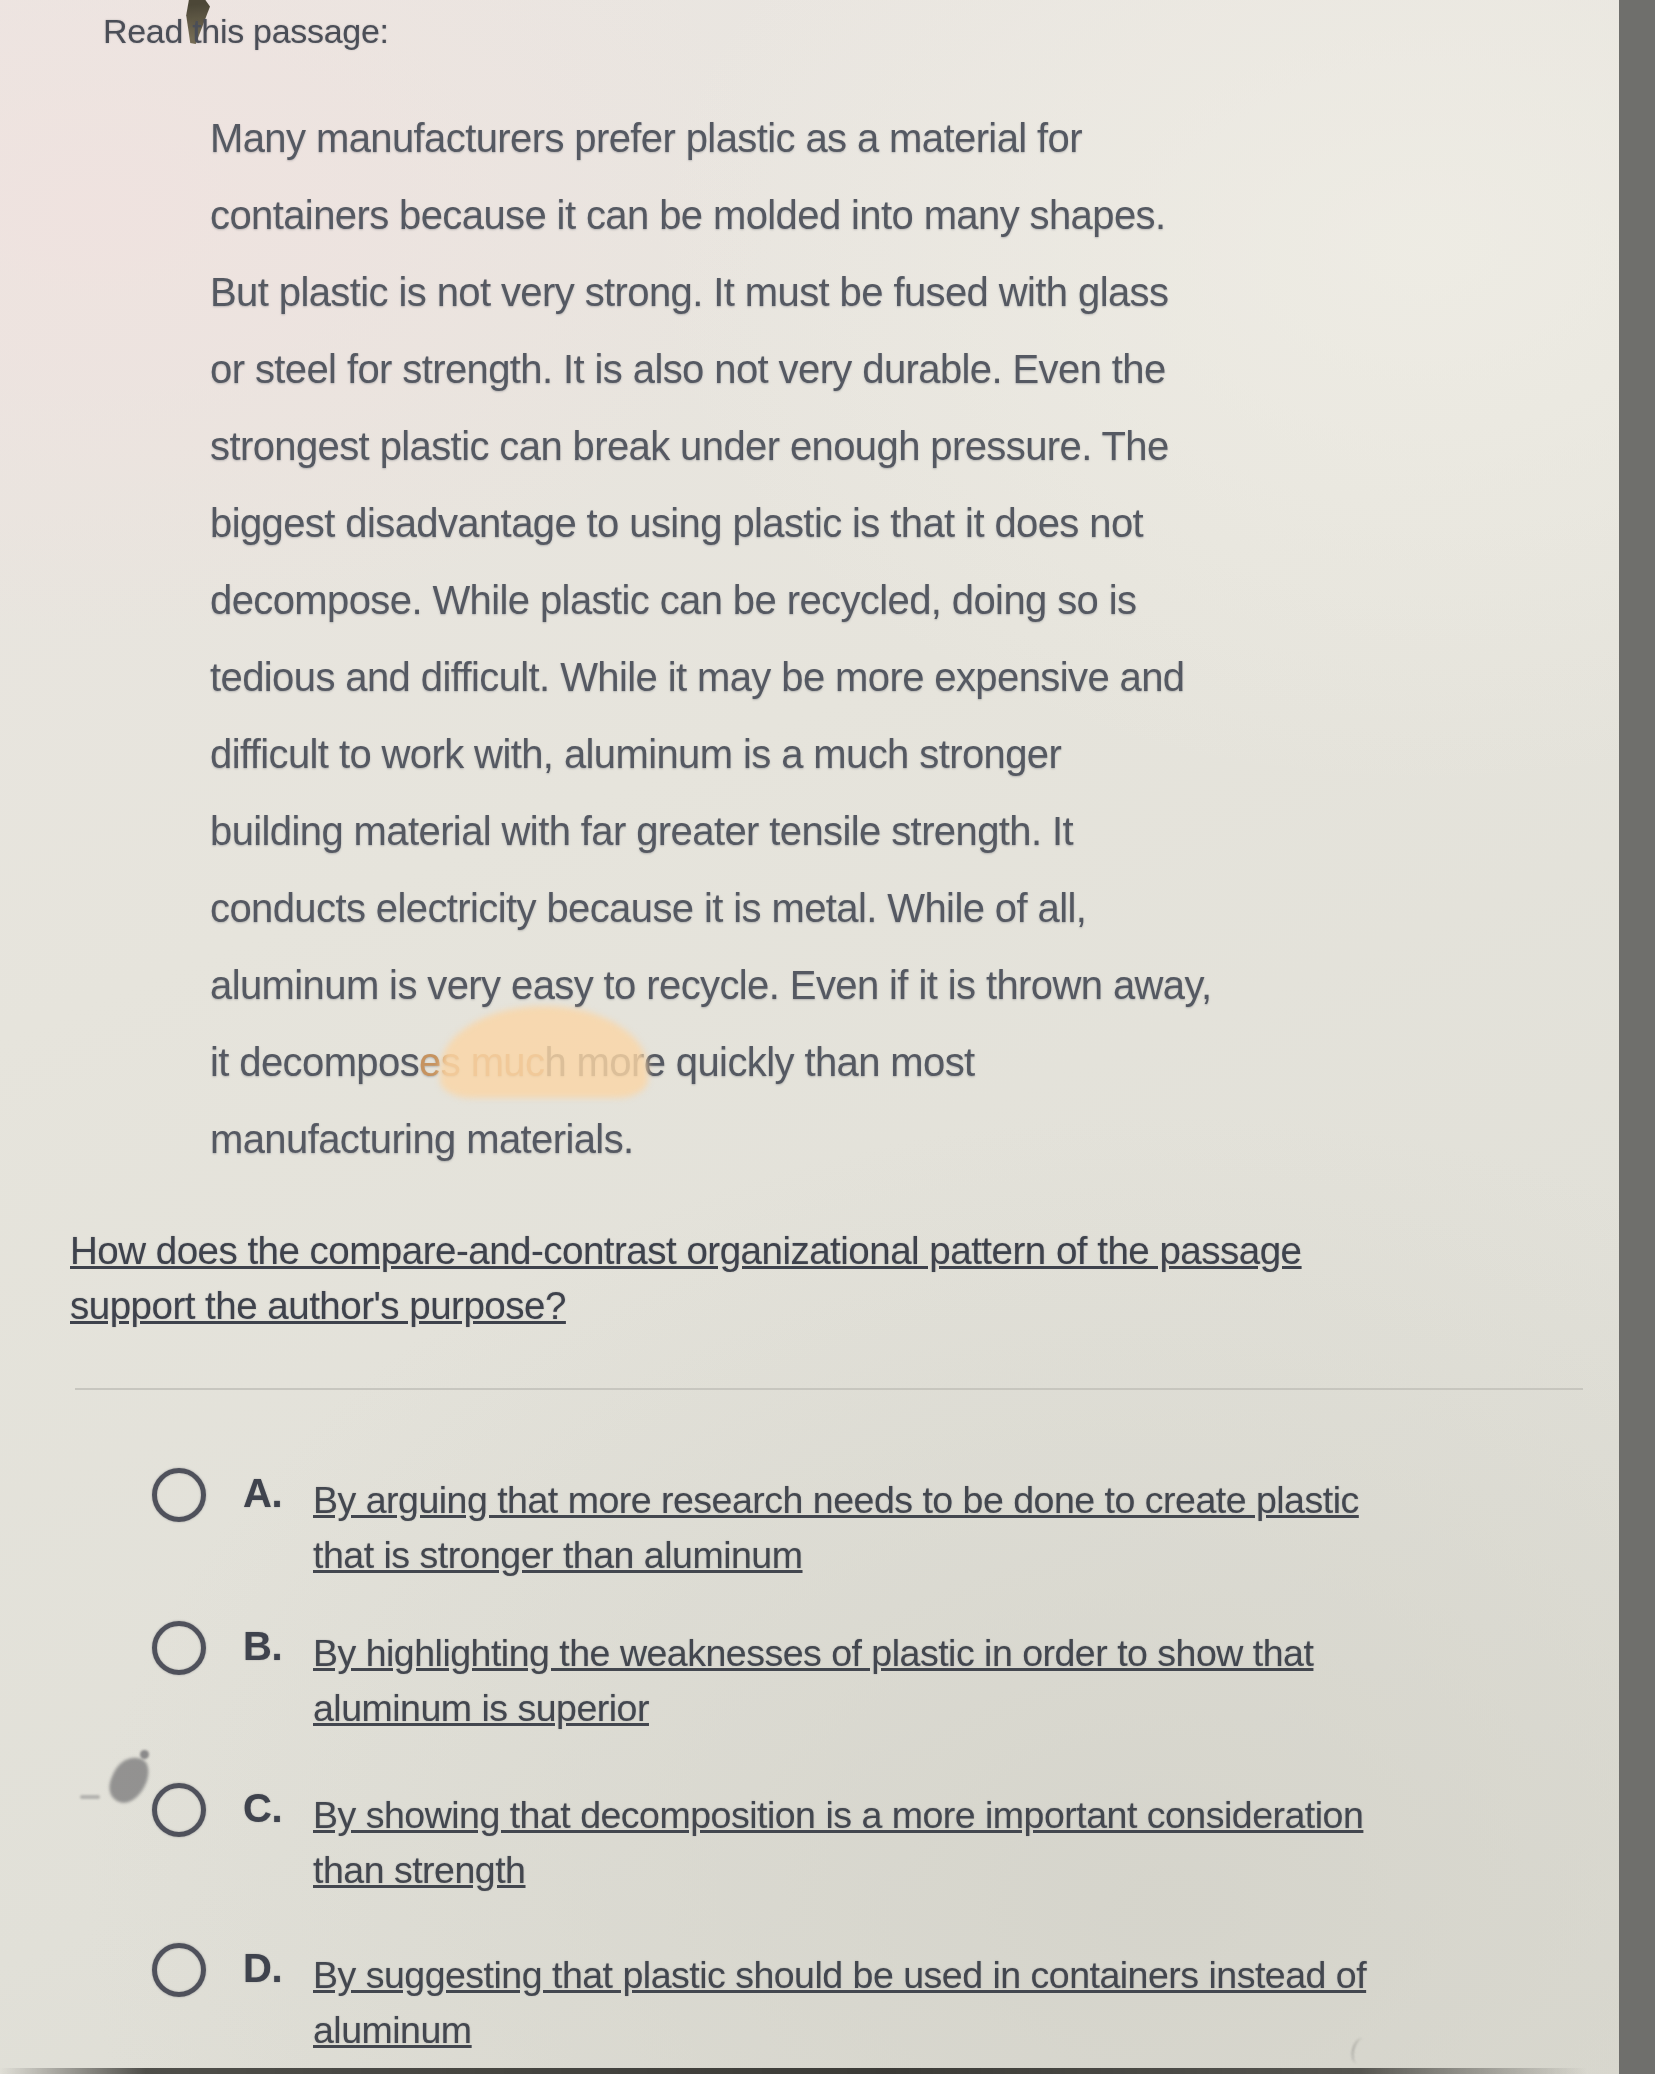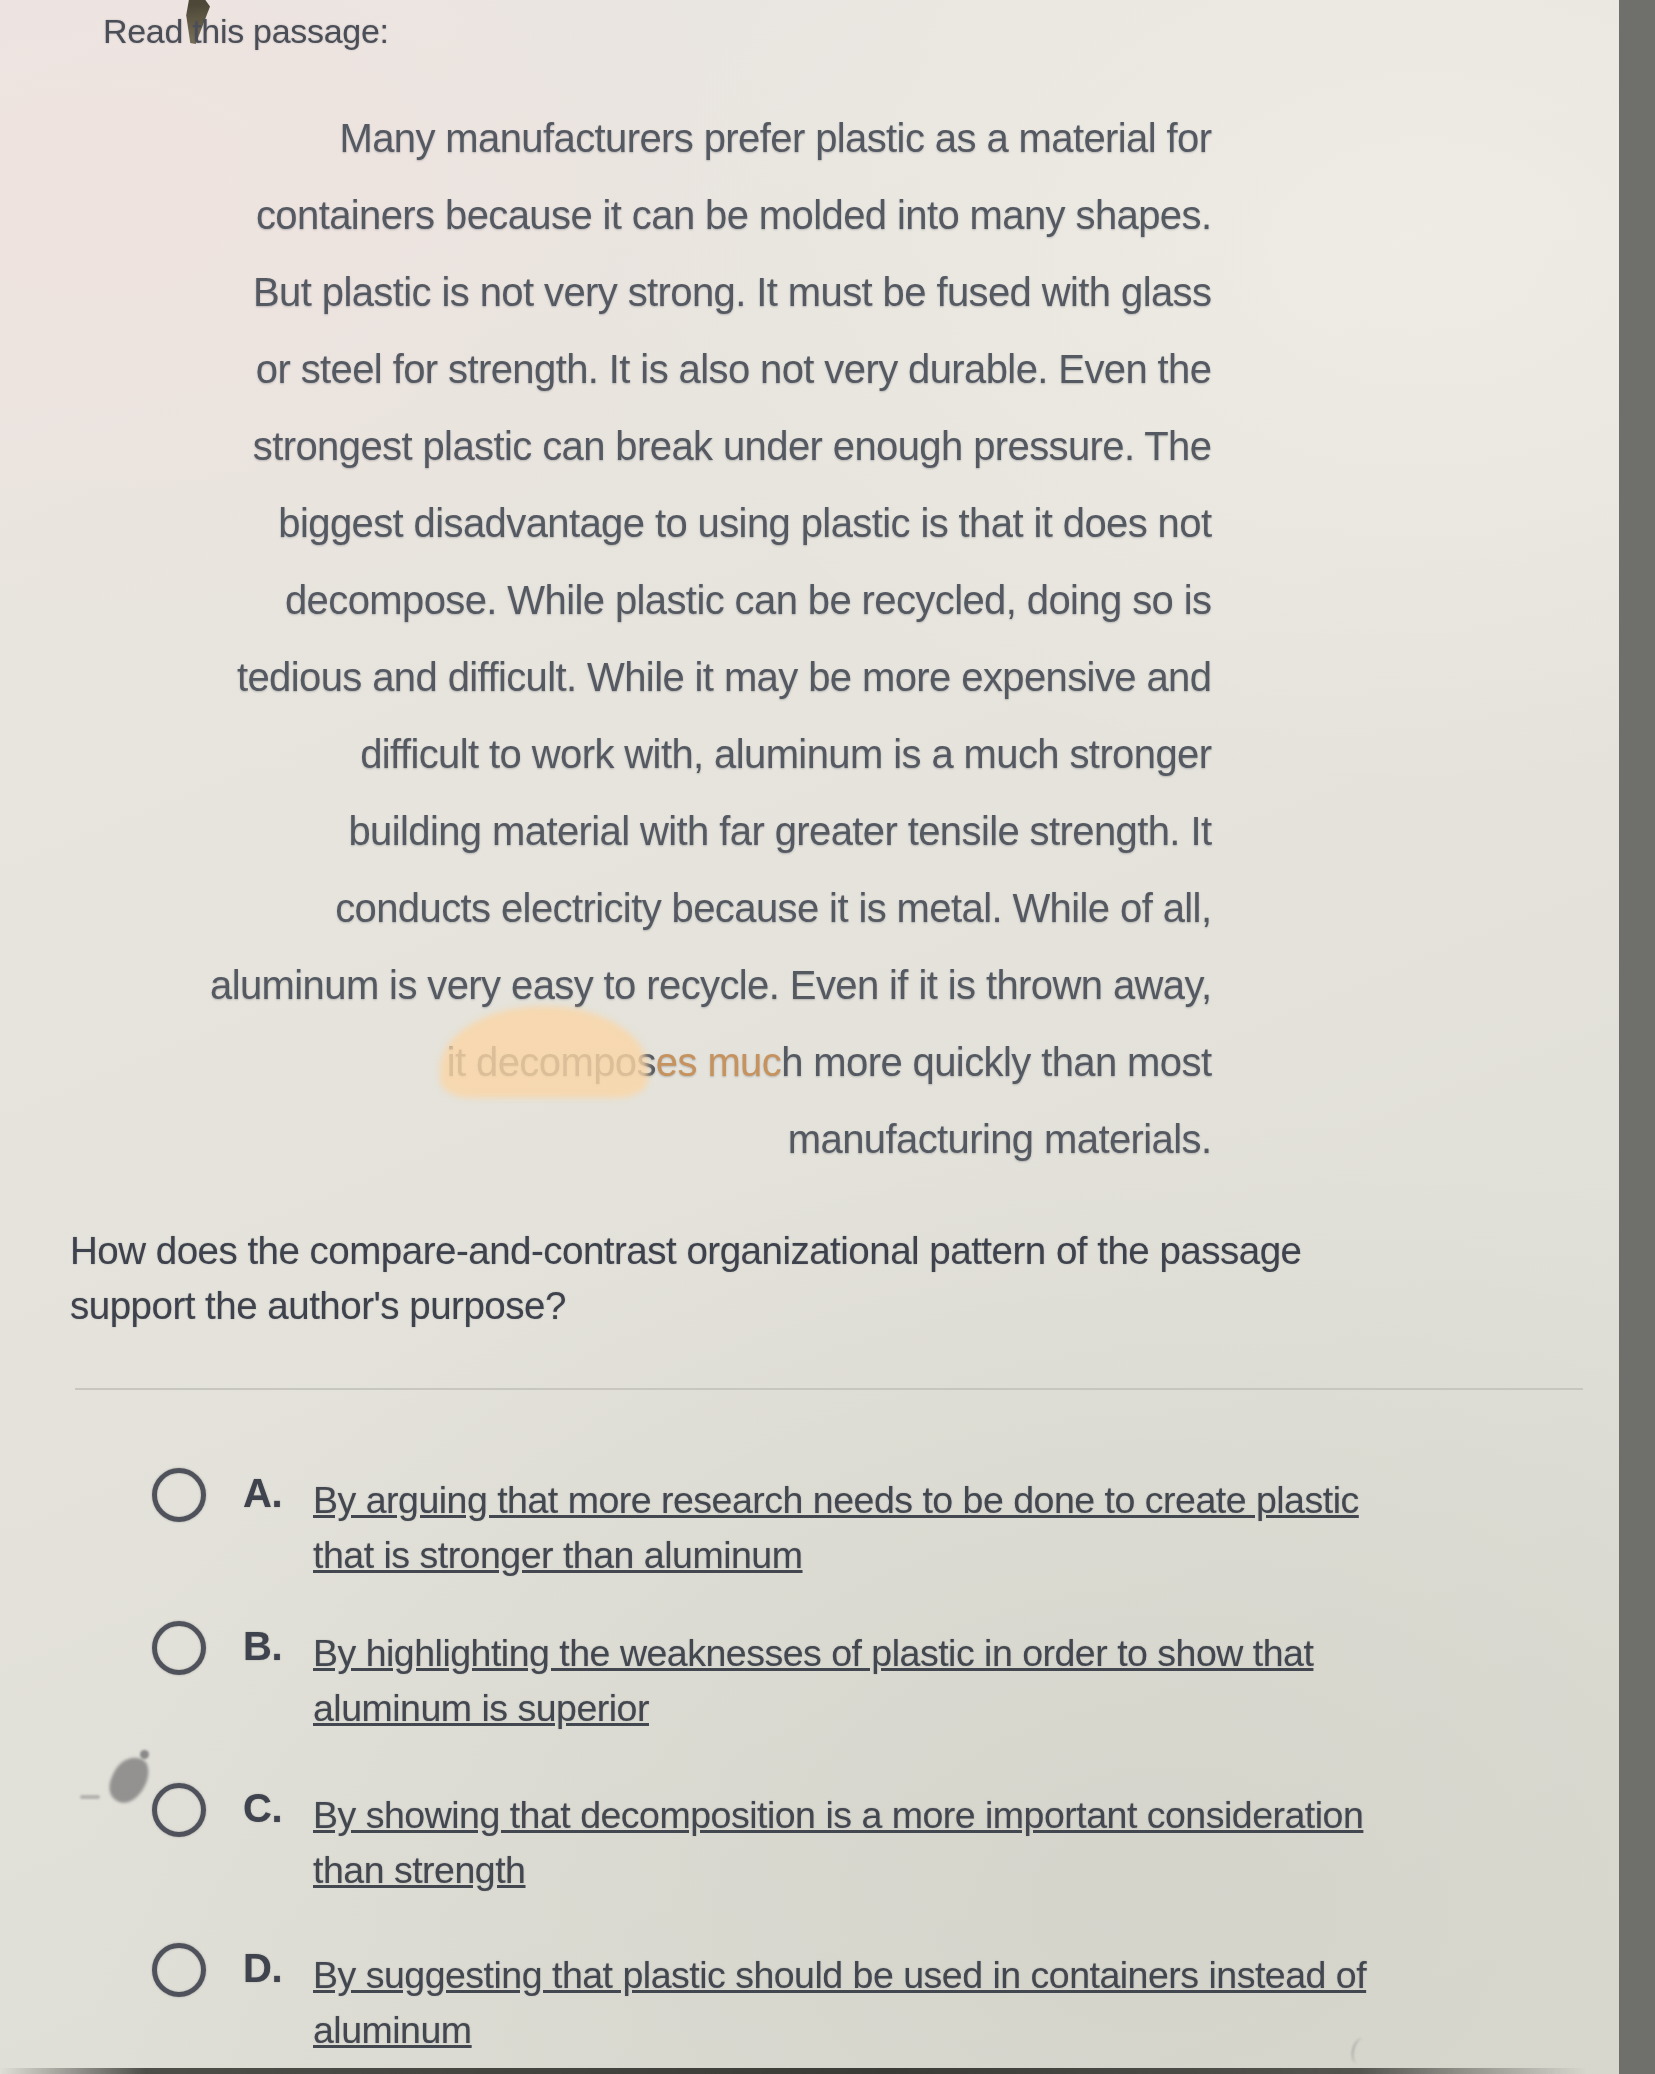--- a/index.html
+++ b/index.html
@@ -19,36 +19,36 @@
     position:absolute;left:103px;top:12px;
     font-size:34px;color:#4b4e57;letter-spacing:-.3px;
     text-shadow:0 0 2px rgba(75,78,87,.35);
     white-space:nowrap;
   }
   .passage{
     position:absolute;left:210px;top:100px;
     font-size:40px;line-height:77px;color:#555962;
     letter-spacing:-.6px;
     text-shadow:0 1px 2px rgba(85,89,98,.35);
-    text-align:right;
   }
   .p-line{white-space:nowrap;}
   .hl-under{color:#c6935f;position:relative;z-index:1;}
   .highlight-blob{
     position:absolute;left:440px;top:1006px;width:208px;height:92px;
     background:rgba(250,213,166,.82);
     border-radius:52% 52% 16% 16% / 72% 72% 20% 20%;
     filter:blur(3px);
     z-index:2;
   }
   .question{
     position:absolute;left:70px;top:1223px;
     font-size:38.5px;line-height:55px;color:#3e424c;
     letter-spacing:-.5px;
     text-shadow:0 0 1.5px rgba(62,66,76,.4);
+    text-decoration:underline;
   }
   .q-line{white-space:nowrap;}
   .divider{
     position:absolute;left:75px;top:1388px;width:1508px;height:2px;
     background:#c3c2bb;opacity:.85;filter:blur(.5px);
   }
   
   .option{position:absolute;left:0;right:0;height:150px;}
   .opt-a{top:1460px;} .opt-b{top:1613px;} .opt-c{top:1775px;} .opt-d{top:1935px;}
   .radio{

